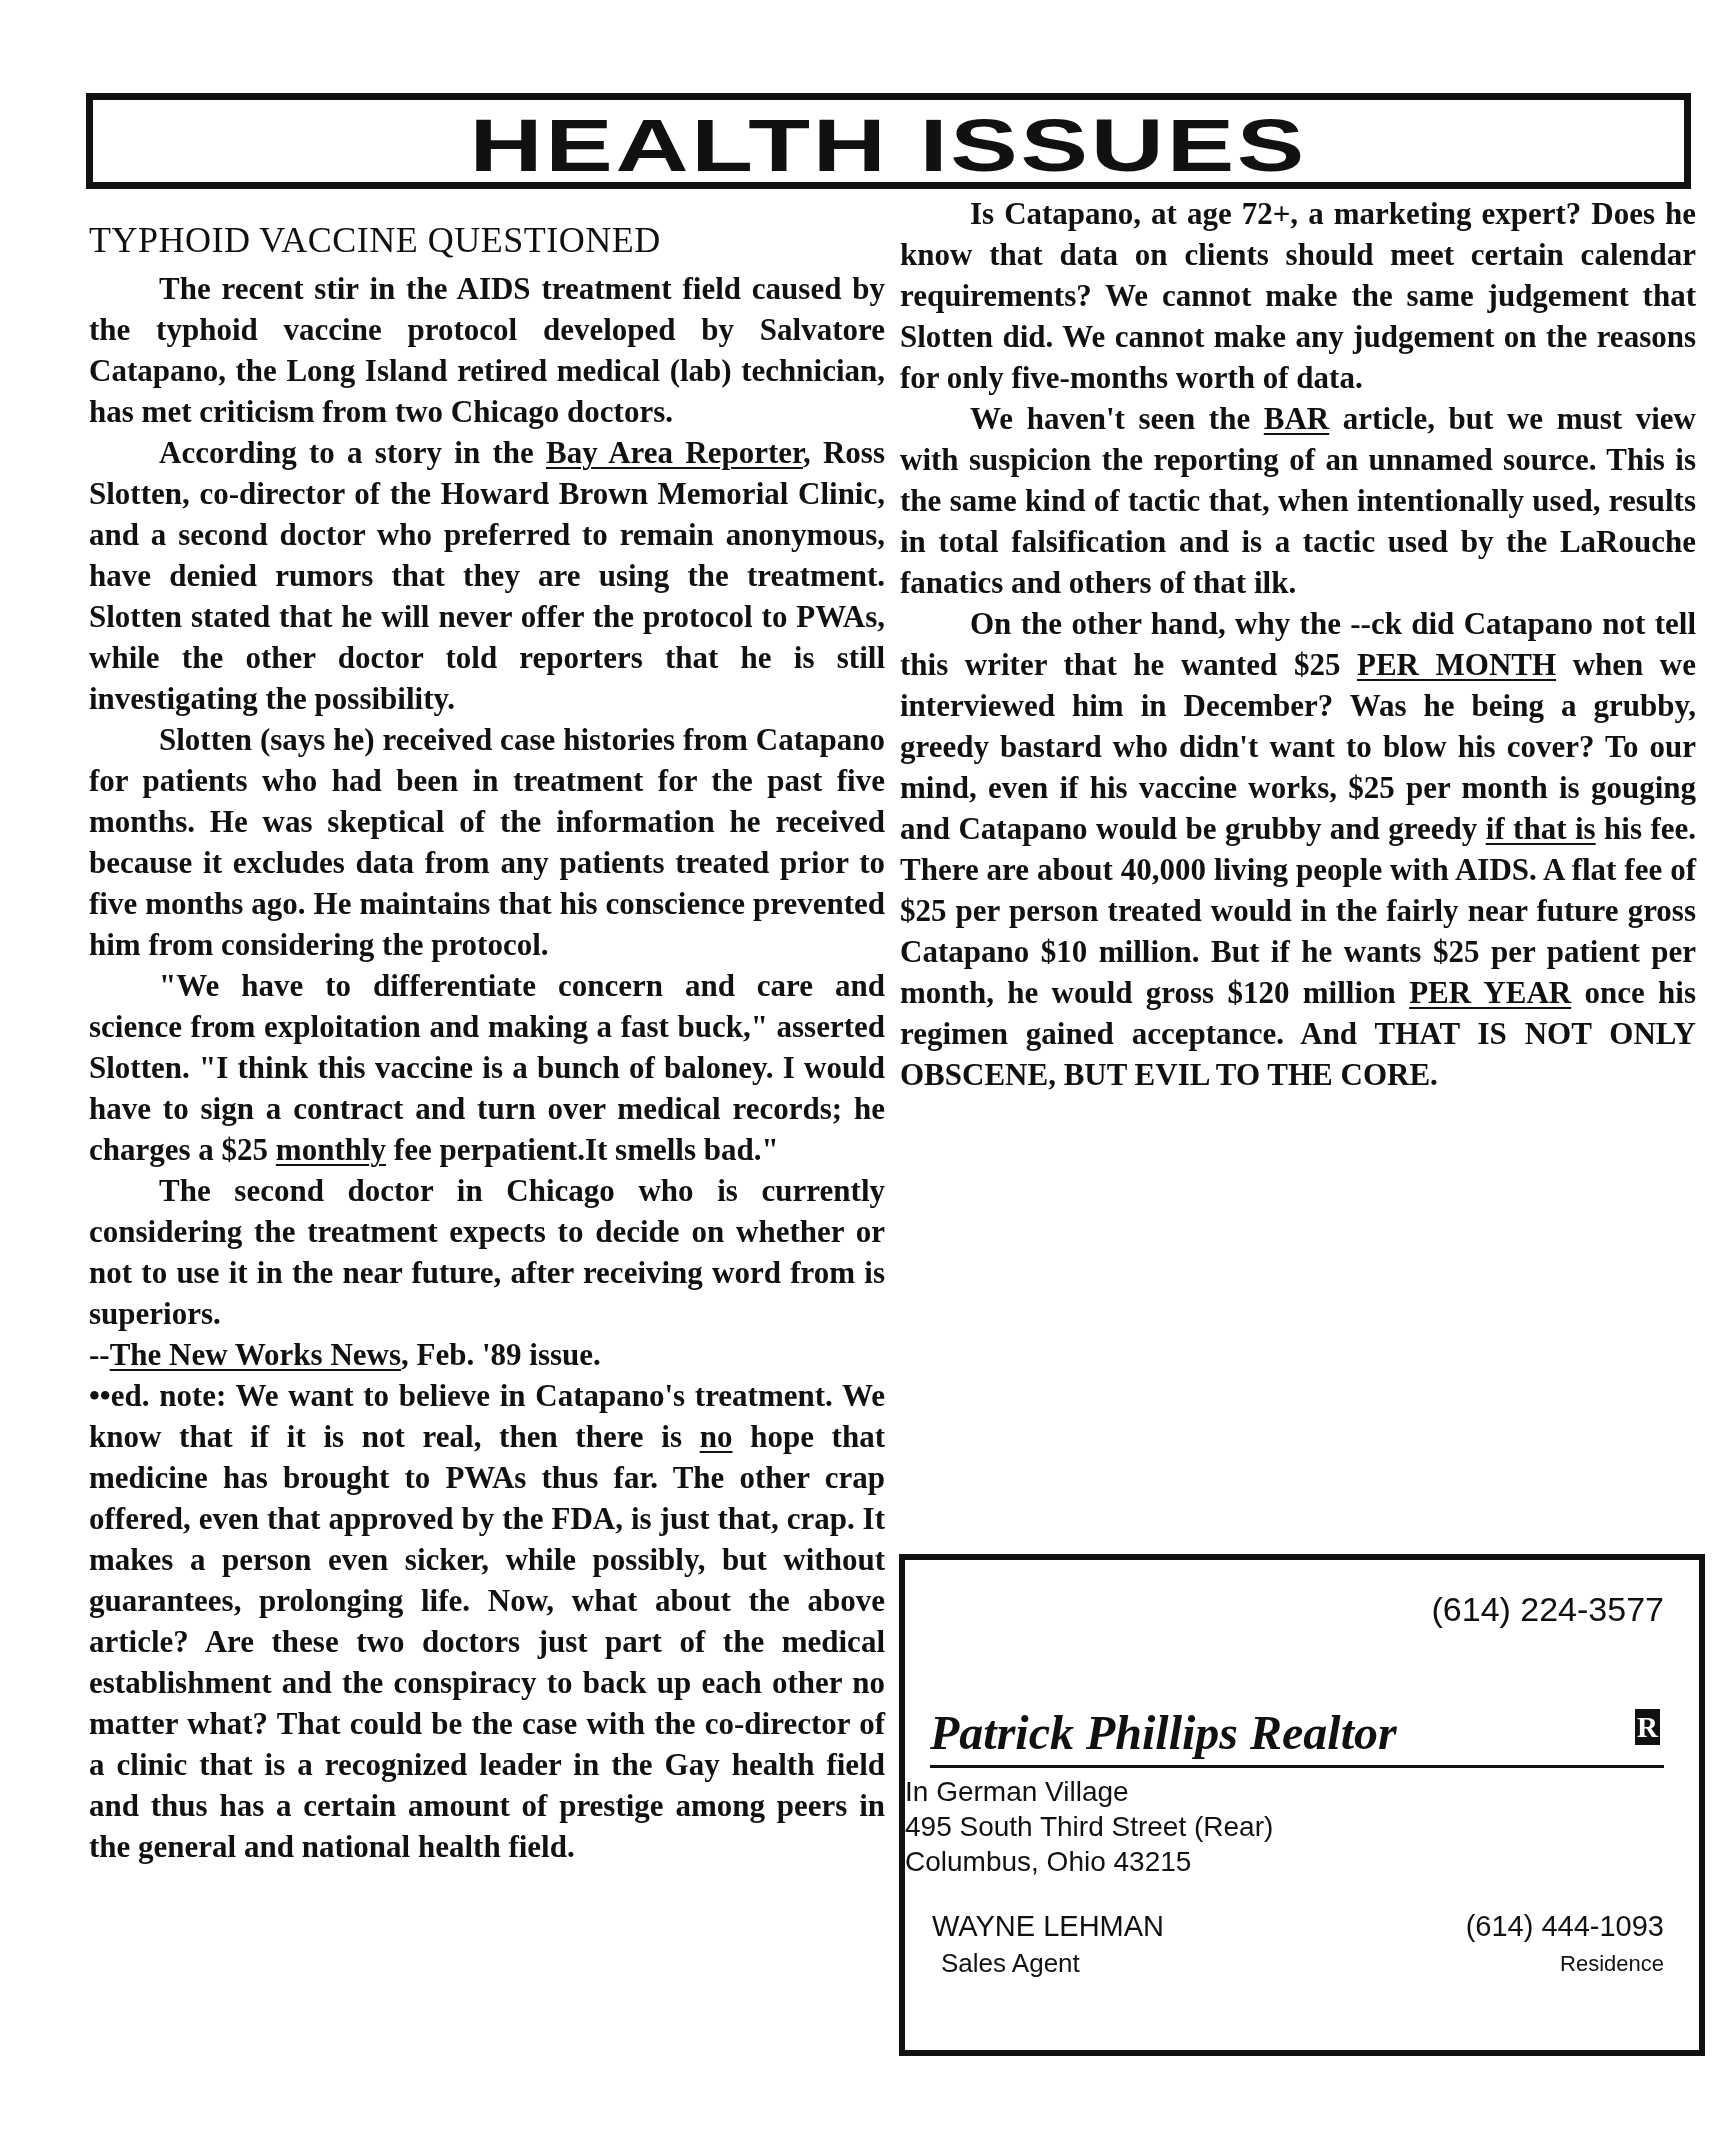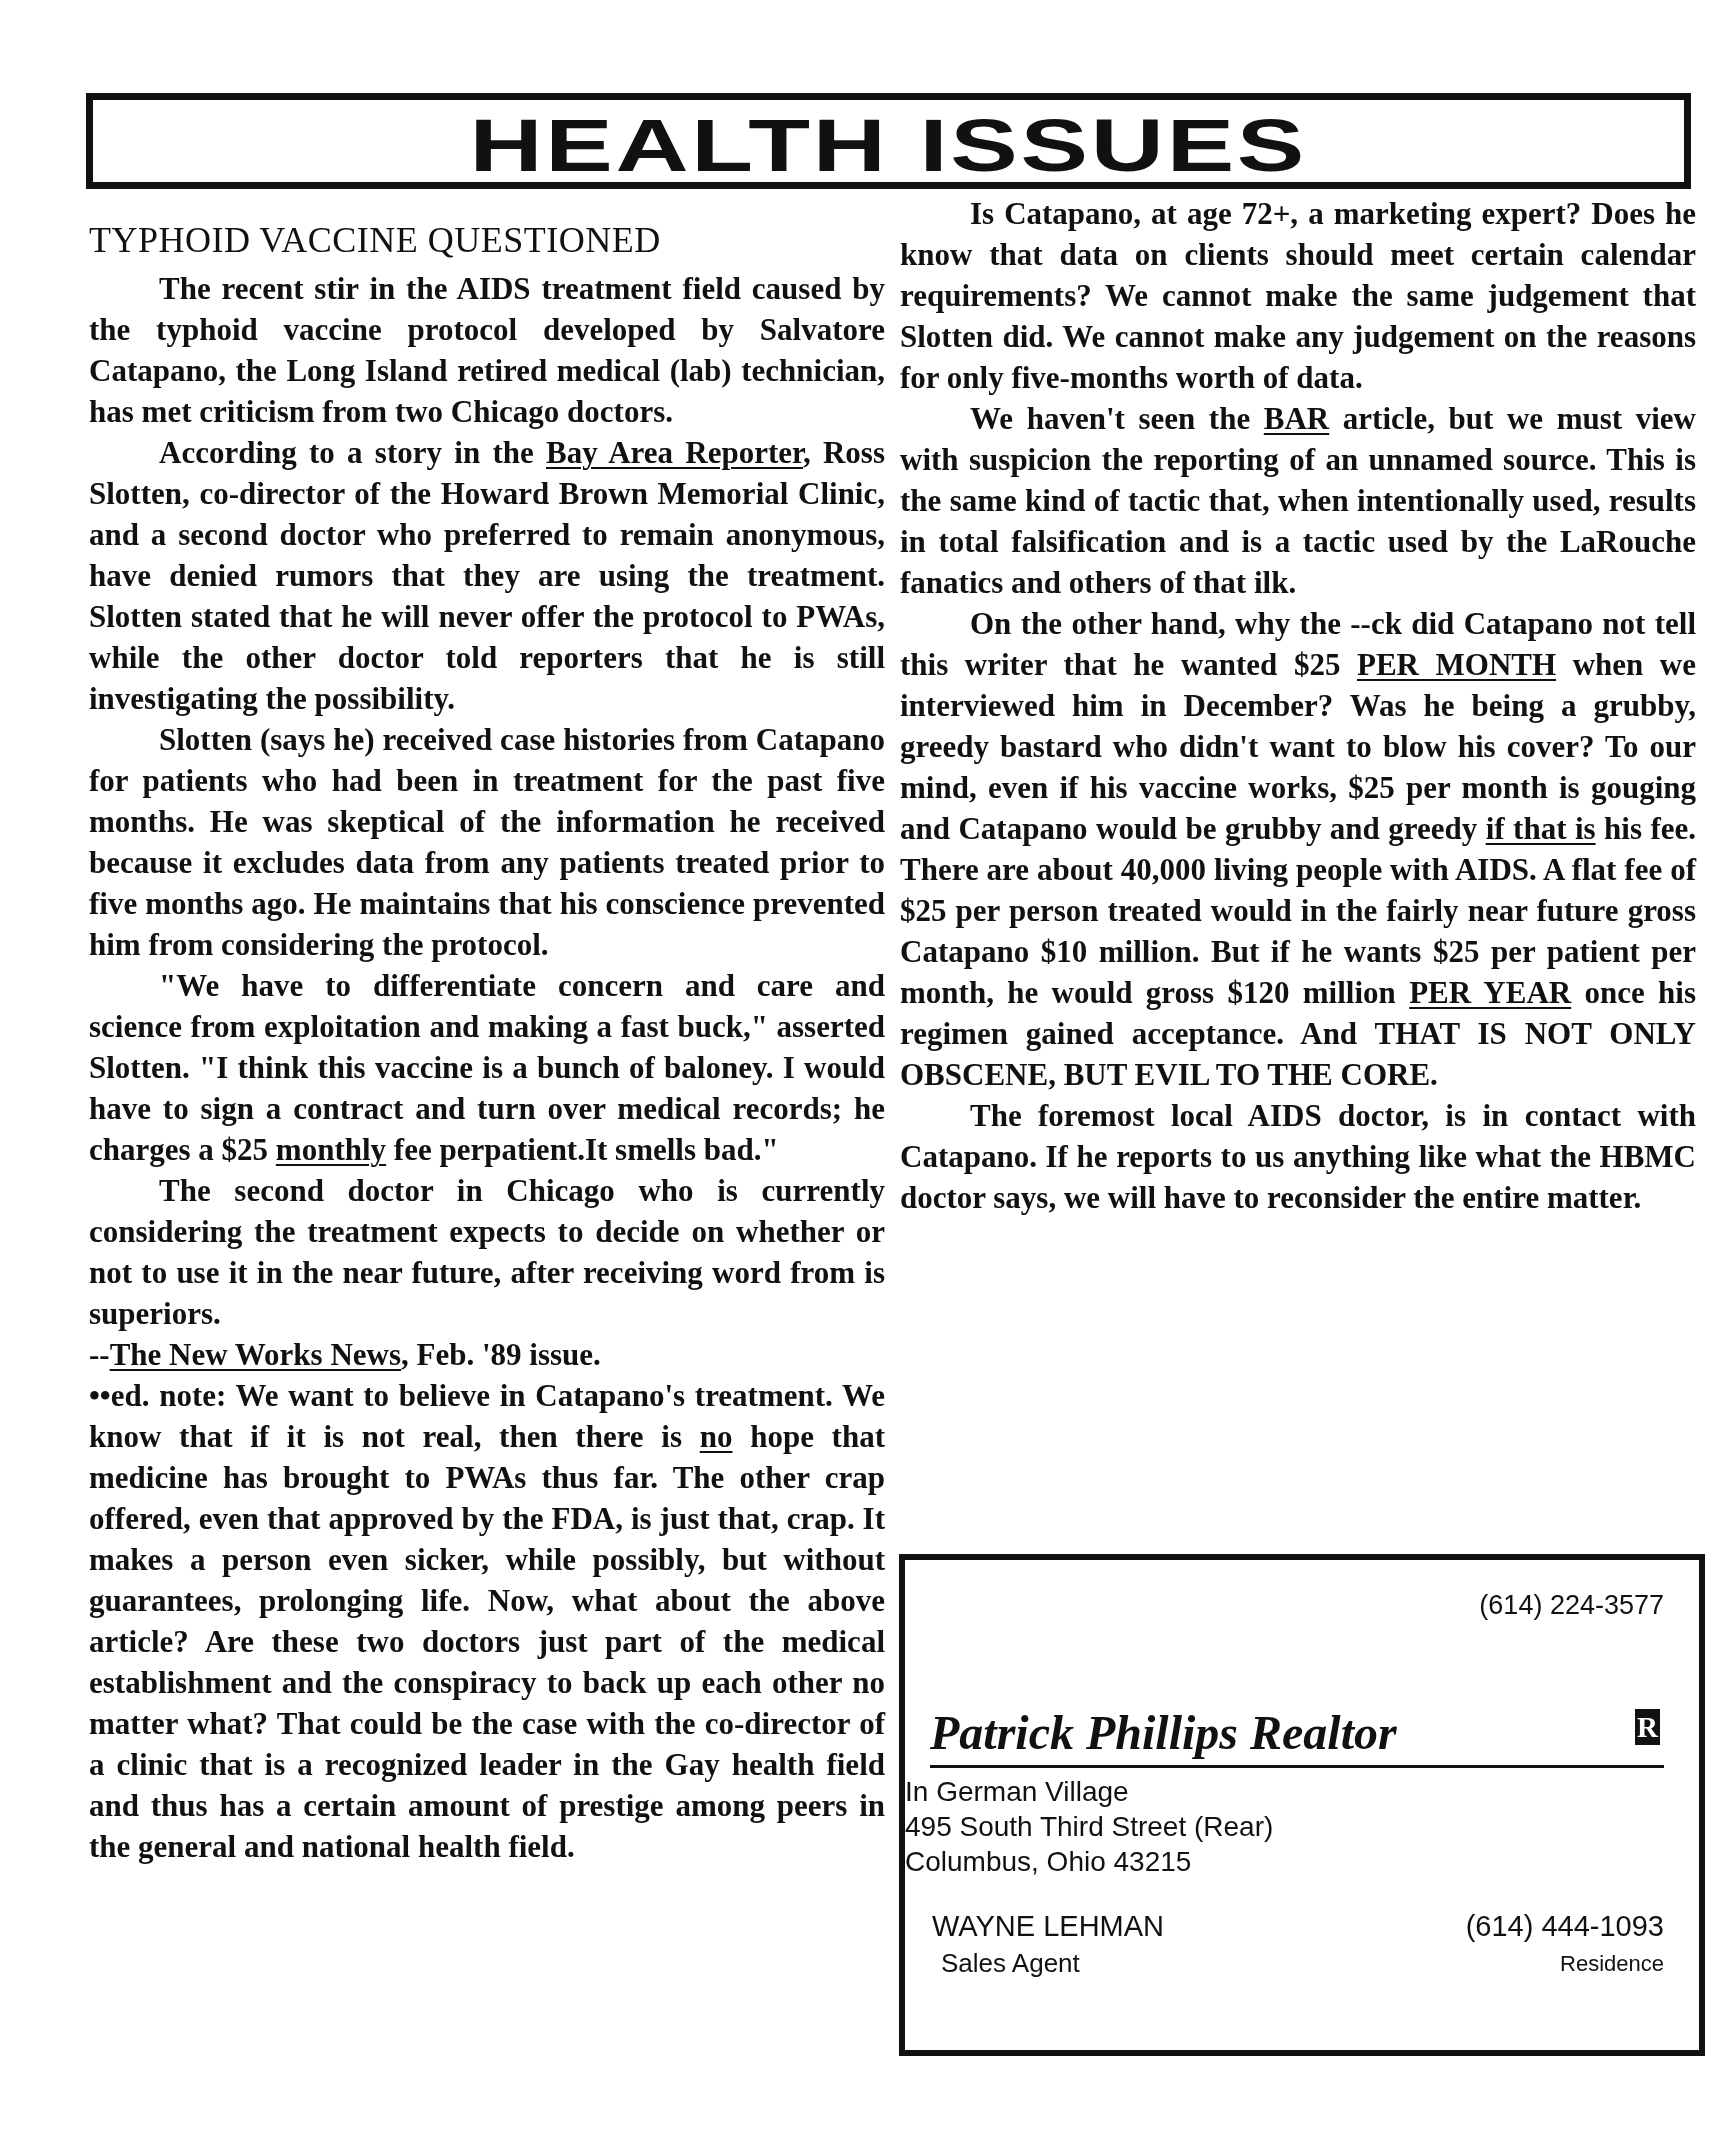--- a/index.html
+++ b/index.html
@@ -25,21 +25,21 @@
     line-height: 50px; letter-spacing: 0.5px; margin: 7px 0 3px 0; text-align: left;
   }
   .p { margin: 0; }
   .indent { text-indent: 70px; }
   .u { text-decoration: underline; text-underline-offset: 4px; text-decoration-thickness: 2px; }
   .ad {
     position: absolute; left: 899px; top: 1554px; width: 806px; height: 502px;
     border: 6px solid #111; box-sizing: border-box;
     font-family: "Liberation Sans", sans-serif; color: #111;
   }
-  .ad-phone-top { position: absolute; right: 35px; top: 30px; font-size: 27px; text-align: center; }
+  .ad-phone-top { position: absolute; right: 35px; top: 30px; font-size: 34px; text-align: center; }
   .ad-name {
     position: absolute; left: 25px; top: 145px;
     font-family: "Liberation Serif", serif; font-style: italic; font-weight: 700; font-size: 48px;
   }
   .realtor-logo {
     position: absolute; right: 39px; top: 149px; width: 25px; height: 36px; background: #111;
     color: #fff; font-family: "Liberation Serif", serif; font-weight: 700; font-size: 29px;
     line-height: 36px; text-align: center;
   }
   .ad-rule { position: absolute; left: 25px; right: 35px; top: 205px; height: 3px; background: #111; }
@@ -64,21 +64,20 @@
   <p class="p indent"><span>"We have to differentiate concern and care and science from exploitation and making a fast buck," asserted Slotten. "I think this vaccine is a bunch of baloney. I would have to sign a contract and turn over medical records; he charges a $25 </span><span class="u">monthly</span><span> fee perpatient.It smells bad."</span></p>
   <p class="p indent">The second doctor in Chicago who is currently considering the treatment expects to decide on whether or not to use it in the near future, after receiving word from is superiors.</p>
   <p class="p"><span>--</span><span class="u">The New Works News</span><span>, Feb. '89 issue.</span></p>
   <p class="p"><span>••ed. note: We want to believe in Catapano's treatment. We know that if it is not real, then there is </span><span class="u">no</span><span> hope that medicine has brought to PWAs thus far. The other crap offered, even that approved by the FDA, is just that, crap. It makes a person even sicker, while possibly, but without guarantees, prolonging life. Now, what about the above article? Are these two doctors just part of the medical establishment and the conspiracy to back up each other no matter what? That could be the case with the co-director of a clinic that is a recognized leader in the Gay health field and thus has a certain amount of prestige among peers in the general and national health field.</span></p>
 </div>
 
 <div class="col col-right">
   <p class="p indent">Is Catapano, at age 72+, a marketing expert? Does he know that data on clients should meet certain calendar requirements? We cannot make the same judgement that Slotten did. We cannot make any judgement on the reasons for only five-months worth of data.</p>
   <p class="p indent"><span>We haven't seen the </span><span class="u">BAR</span><span> article, but we must view with suspicion the reporting of an unnamed source. This is the same kind of tactic that, when intentionally used, results in total falsification and is a tactic used by the LaRouche fanatics and others of that ilk.</span></p>
   <p class="p indent"><span>On the other hand, why the --ck did Catapano not tell this writer that he wanted $25 </span><span class="u">PER MONTH</span><span> when we interviewed him in December? Was he being a grubby, greedy bastard who didn't want to blow his cover? To our mind, even if his vaccine works, $25 per month is gouging and Catapano would be grubby and greedy </span><span class="u">if that is</span><span> his fee. There are about 40,000 living people with AIDS. A flat fee of $25 per person treated would in the fairly near future gross Catapano $10 million. But if he wants $25 per patient per month, he would gross $120 million </span><span class="u">PER YEAR</span><span> once his regimen gained acceptance. And THAT IS NOT ONLY OBSCENE, BUT EVIL TO THE CORE.</span></p>
-  <p class="p indent">The foremost local AIDS doctor, is in contact with Catapano. If he reports to us anything like what the HBMC doctor says, we will have to reconsider the entire matter.</p>
 </div>
 
 <div class="ad">
   <div class="ad-phone-top">(614) 224-3577</div>
   <div class="ad-name">Patrick Phillips Realtor</div>
   <div class="realtor-logo">R</div>
   <div class="ad-rule"></div>
   <div class="ad-address">
     <div>In German Village</div>
     <div>495 South Third Street (Rear)</div>

